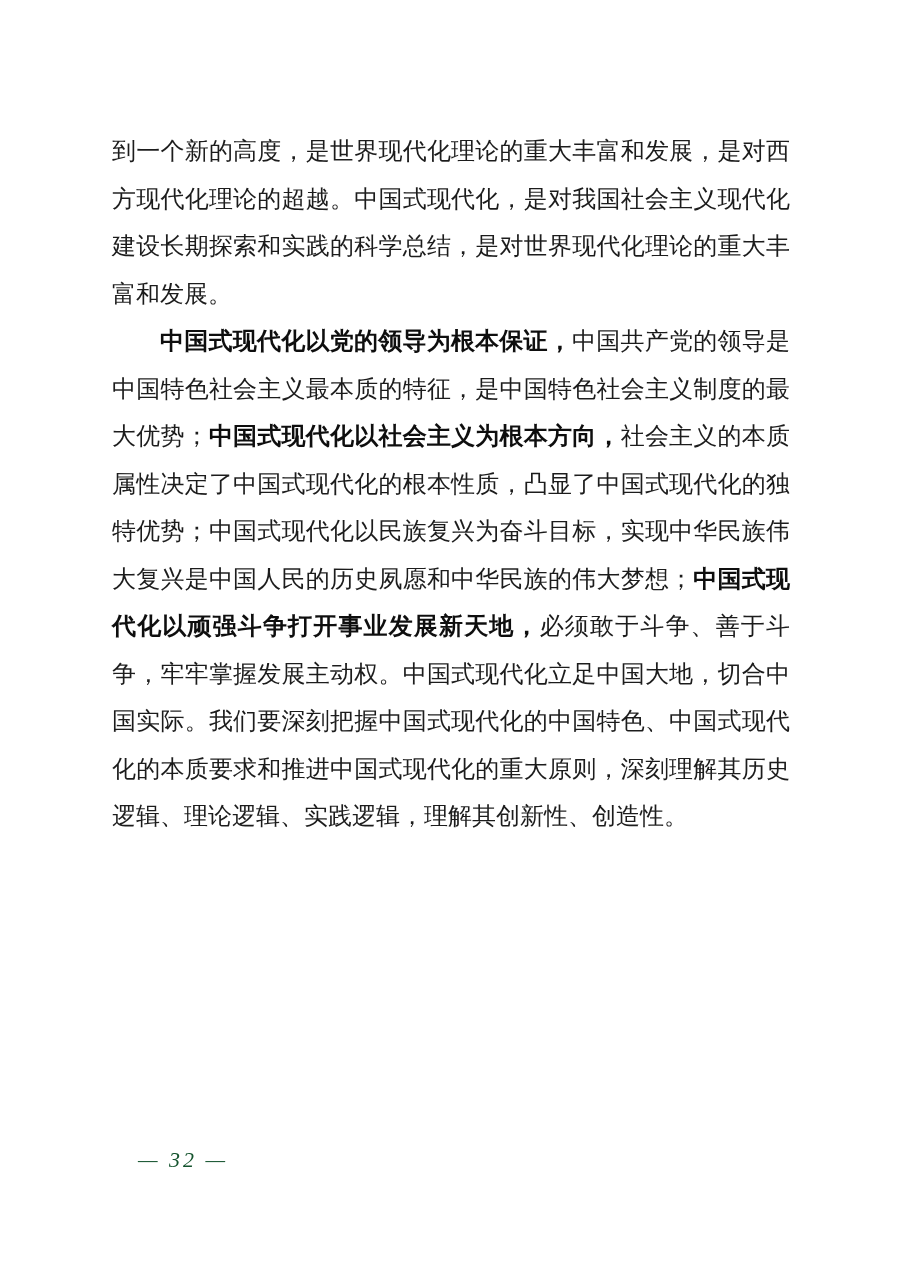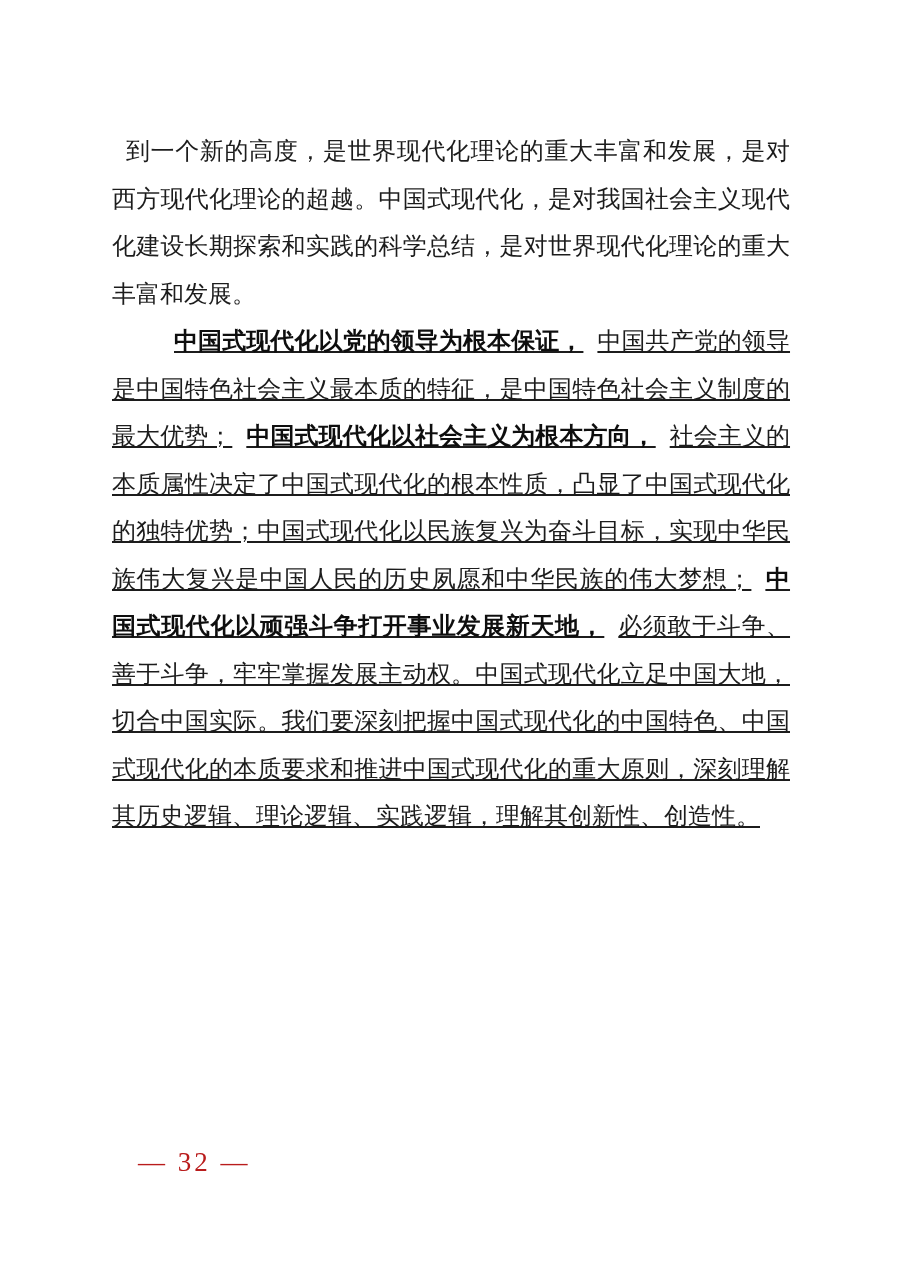--- a/index.html
+++ b/index.html
@@ -29,37 +29,36 @@
     color: #1c1c1c;
     text-align: justify;
     text-justify: inter-character;
   }
   .text-block p {
     margin: 0;
     padding: 0;
   }
   .text-block p.indent {
     text-indent: 2em;
-    text-decoration: underline;
   }
   .run {
     font-weight: 400;
-    margin-left: 14px;
   }
   .run.bold {
     font-weight: 700;
     color: #0e0e0e;
   }
   .page-number {
     position: absolute;
     left: 138px;
     top: 1147px;
-    font-size: 27px;
+    font-size: 22px;
     letter-spacing: 3px;
-    color: #b91c1c;
+    color: #14532d;
+    font-style: italic;
   }
 </style>
 </head>
 <body>
 
 <div class="page">
   <div class="text-block">
       <p class="para"><span class="run">到一个新的高度，是世界现代化理论的重大丰富和发展，是对西方现代化理论的超越。中国式现代化，是对我国社会主义现代化建设长期探索和实践的科学总结，是对世界现代化理论的重大丰富和发展。</span></p>
       <p class="para indent"><span class="run bold">中国式现代化以党的领导为根本保证，</span><span class="run">中国共产党的领导是中国特色社会主义最本质的特征，是中国特色社会主义制度的最大优势；</span><span class="run bold">中国式现代化以社会主义为根本方向，</span><span class="run">社会主义的本质属性决定了中国式现代化的根本性质，凸显了中国式现代化的独特优势；中国式现代化以民族复兴为奋斗目标，实现中华民族伟大复兴是中国人民的历史夙愿和中华民族的伟大梦想；</span><span class="run bold">中国式现代化以顽强斗争打开事业发展新天地，</span><span class="run">必须敢于斗争、善于斗争，牢牢掌握发展主动权。中国式现代化立足中国大地，切合中国实际。我们要深刻把握中国式现代化的中国特色、中国式现代化的本质要求和推进中国式现代化的重大原则，深刻理解其历史逻辑、理论逻辑、实践逻辑，理解其创新性、创造性。</span></p>
     </div>

